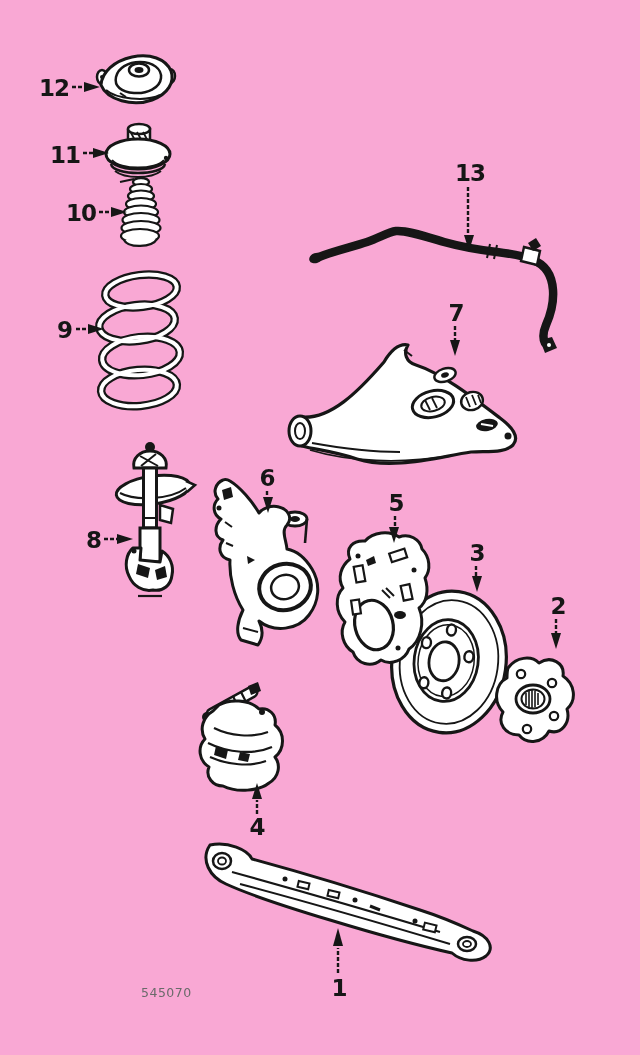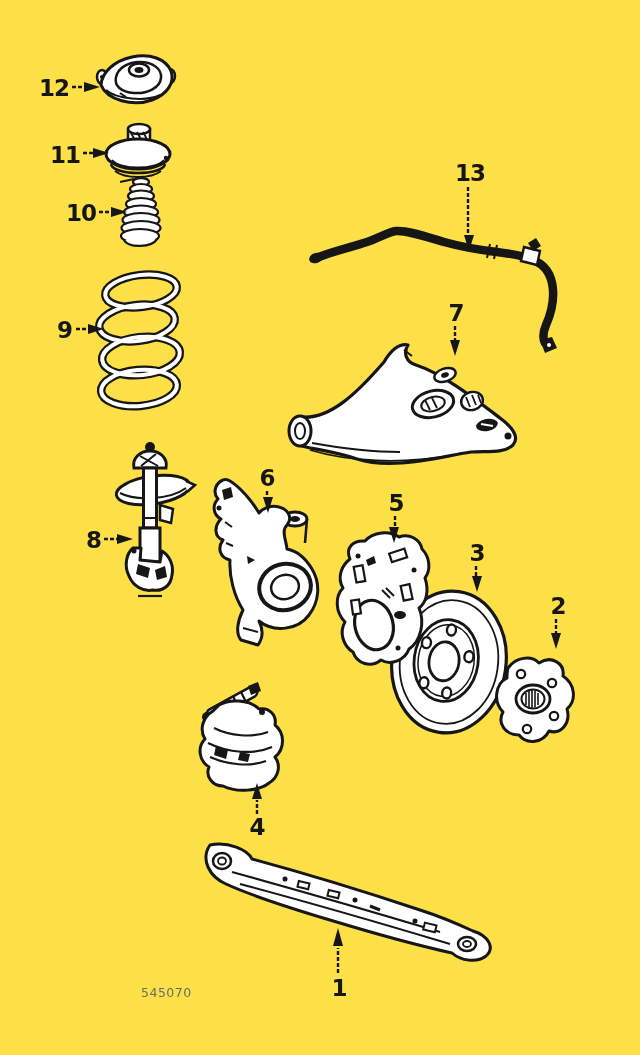--- a/index.html
+++ b/index.html
@@ -1,16 +1,16 @@
 <!DOCTYPE html>
 <html><head>
 <meta charset="utf-8">
 <style>
   html,body{margin:0;padding:0;background:#ffffff;}
-  .stage{position:relative;width:640px;height:1055px;background:#fde047;overflow:hidden;}
+  .stage{position:relative;width:640px;height:1055px;background:#f9a8d4;overflow:hidden;}
   svg{display:block;}
   .lbl{font-family:"DejaVu Sans",sans-serif;font-weight:bold;font-size:23px;fill:#161616;letter-spacing:-1px;}
   .code{font-family:"DejaVu Sans",sans-serif;font-size:12.5px;fill:#6a6a6a;letter-spacing:0.5px;}
   .ln{stroke:#161616;fill:#ffffff;}
   .no{fill:none;stroke:#161616;}
   .blk{fill:#161616;stroke:none;}
 </style>
 </head>
 <body>
 

